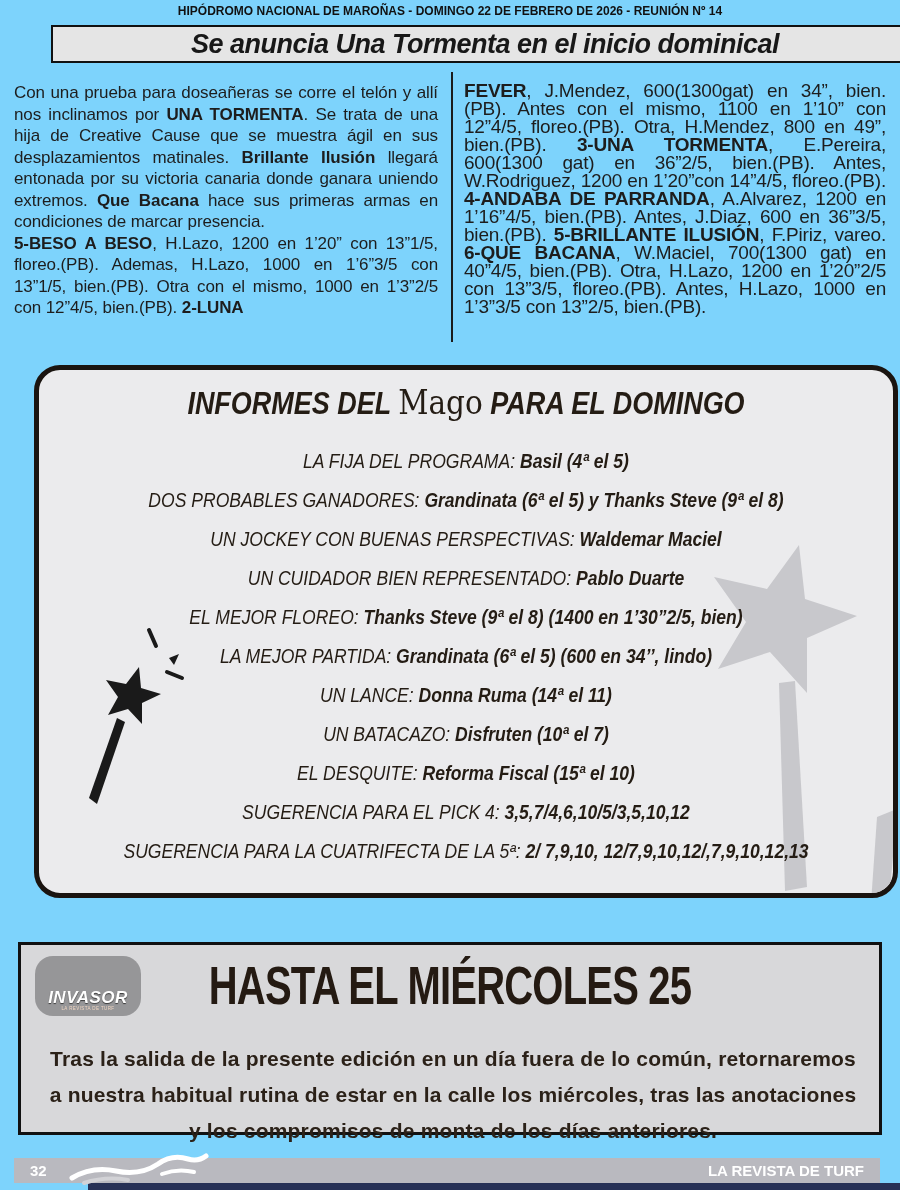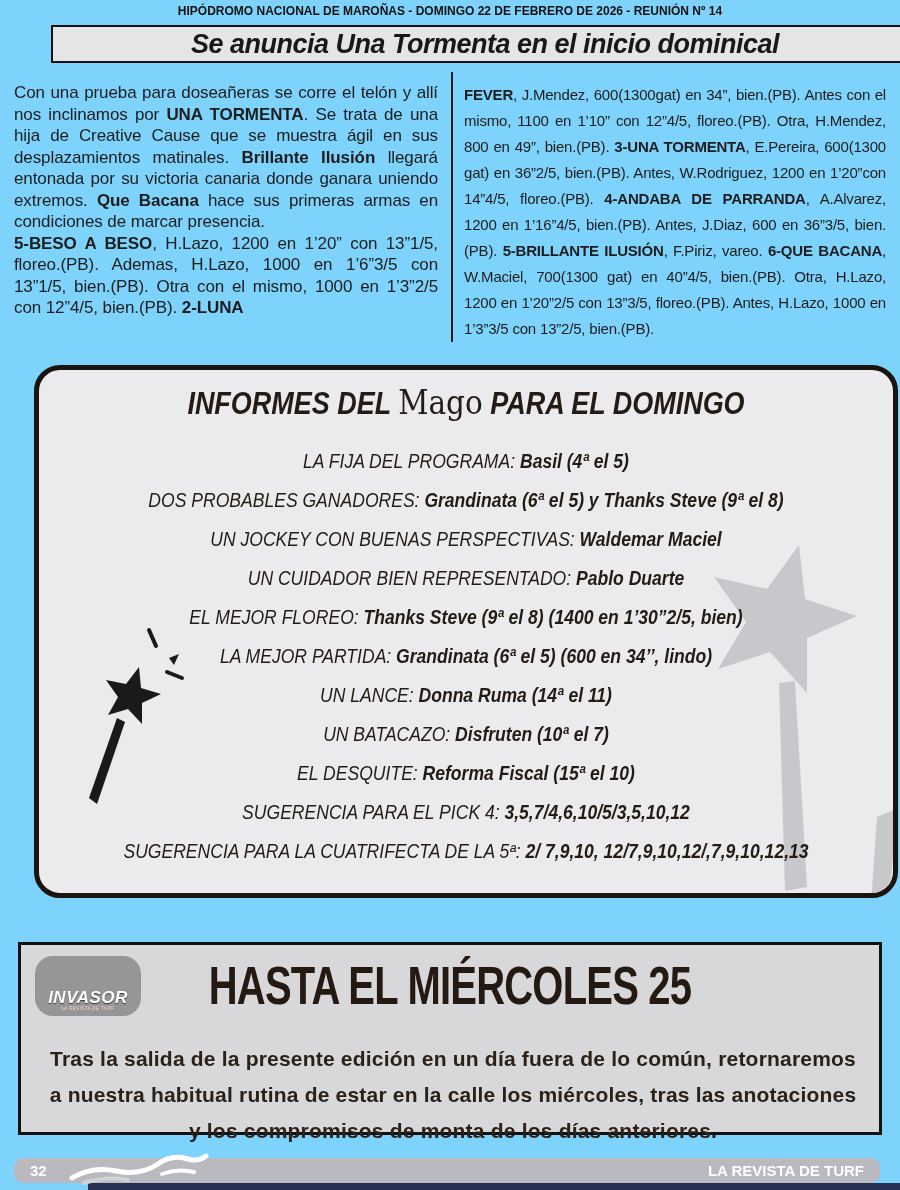--- a/index.html
+++ b/index.html
@@ -10,21 +10,21 @@
     font-size:12.5px;font-weight:bold;color:#111;transform:scaleX(.96);}
 
   .headline-box{position:absolute;left:14px;top:25px;width:868px;height:38px;
     background:var(--headline-bg,#e5e5e5);border:2px solid #111;box-sizing:border-box;
     display:flex;align-items:center;justify-content:center;margin-left:37px;}
   .headline{font-size:27px;font-weight:bold;font-style:italic;color:#181818;letter-spacing:-.5px;}
 
   .article{position:absolute;left:14px;top:70px;width:872px;height:276px;}
   .col{position:absolute;top:12px;text-align:justify;color:var(--ink,#1d1d1d);}
   .col-left{left:0;width:424px;font-size:17px;line-height:21.5px;letter-spacing:-.1px;}
-  .col-right{left:450px;width:422px;font-size:15px;line-height:26px;letter-spacing:-.2px;}
+  .col-right{left:450px;width:422px;font-size:19px;line-height:18px;letter-spacing:-.2px;}
   .divider{position:absolute;left:437px;top:2px;width:2px;height:270px;background:#1b1b1b;}
   .para{margin:0;}
   .b{font-weight:bold;}
 
   .informes-box{position:absolute;left:18px;top:365px;width:864px;height:533px;box-sizing:border-box;
     background:var(--informes-bg,#ebebed);border:5px solid var(--informes-border,#1a1410);
     border-radius:26px;overflow:hidden;margin-left:16px;}
   .informes-title{position:absolute;top:12px;left:0;width:100%;text-align:center;
     font-size:31px;font-weight:bold;font-style:italic;color:#241c14;transform:scaleX(.87);z-index:2;}
   .t-mago{font-family:"DejaVu Serif",serif;font-weight:normal;font-style:normal;font-size:34px;}
@@ -45,21 +45,21 @@
   .invasor-text{color:#fff;font-weight:bold;font-style:italic;font-size:17px;letter-spacing:.5px;
     text-shadow:0 1px 1px #3a3a3a;line-height:16px;margin-top:48px;}
   .invasor-sub{font-size:4.5px;color:#f0d6c2;letter-spacing:.4px;}
   .notice-title{position:absolute;top:12px;left:0;width:100%;text-align:center;font-size:50px;
     font-weight:bold;color:var(--notice-ink,#241a12);transform:scale(.8,1.06);letter-spacing:-1px;}
   .notice-body{position:absolute;top:96px;left:28px;width:808px;text-align:center;font-size:21px;
     font-weight:bold;color:#2b2118;line-height:36px;letter-spacing:.2px;}
 
   .footer-bar{position:absolute;left:14px;top:1158px;width:866px;height:25px;
     background:var(--footer-bg,#b9b9bf);color:#fff;font-weight:bold;font-size:15px;
-    display:flex;align-items:center;justify-content:space-between;padding:0 16px;box-sizing:border-box;border-radius:9px;}
+    display:flex;align-items:center;justify-content:space-between;padding:0 16px;box-sizing:border-box;}
   .footer-horse{position:absolute;left:66px;top:1144px;width:150px;height:42px;z-index:2;}
   .bottom-bar{position:absolute;left:88px;top:1183px;width:812px;height:7px;
     background:var(--bottom-bar,#273156);}
 </style>
 </head>
 <body>
 
 <div class="page">
 
   <div class="top-header">HIPÓDROMO NACIONAL DE MAROÑAS - DOMINGO 22 DE FEBRERO DE 2026 - REUNIÓN Nº 14</div>

